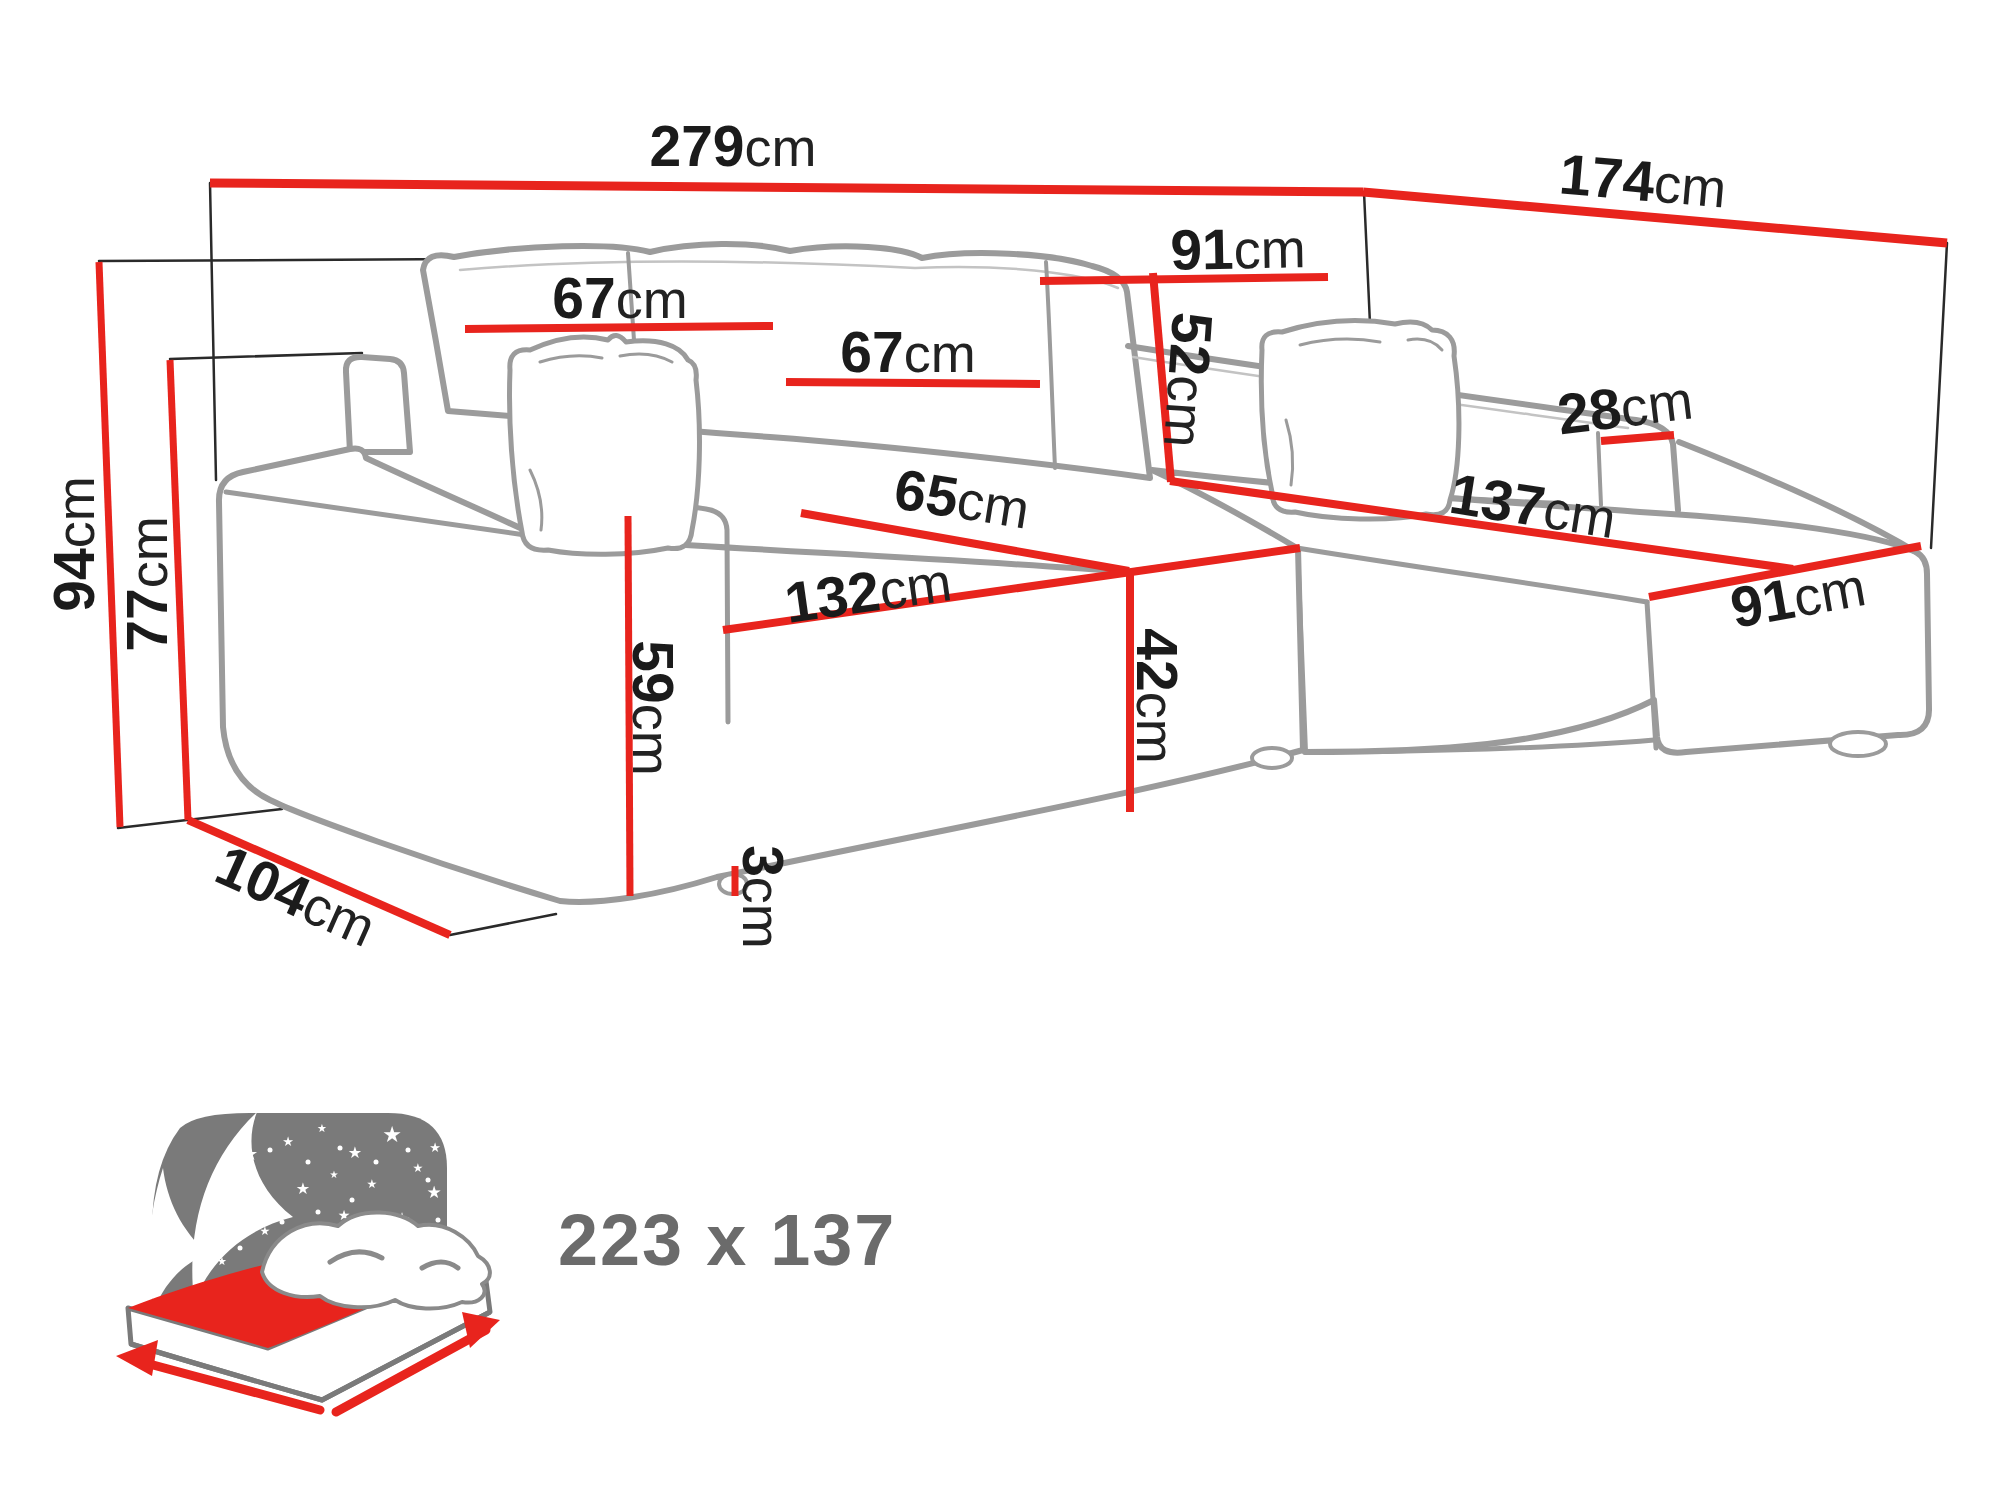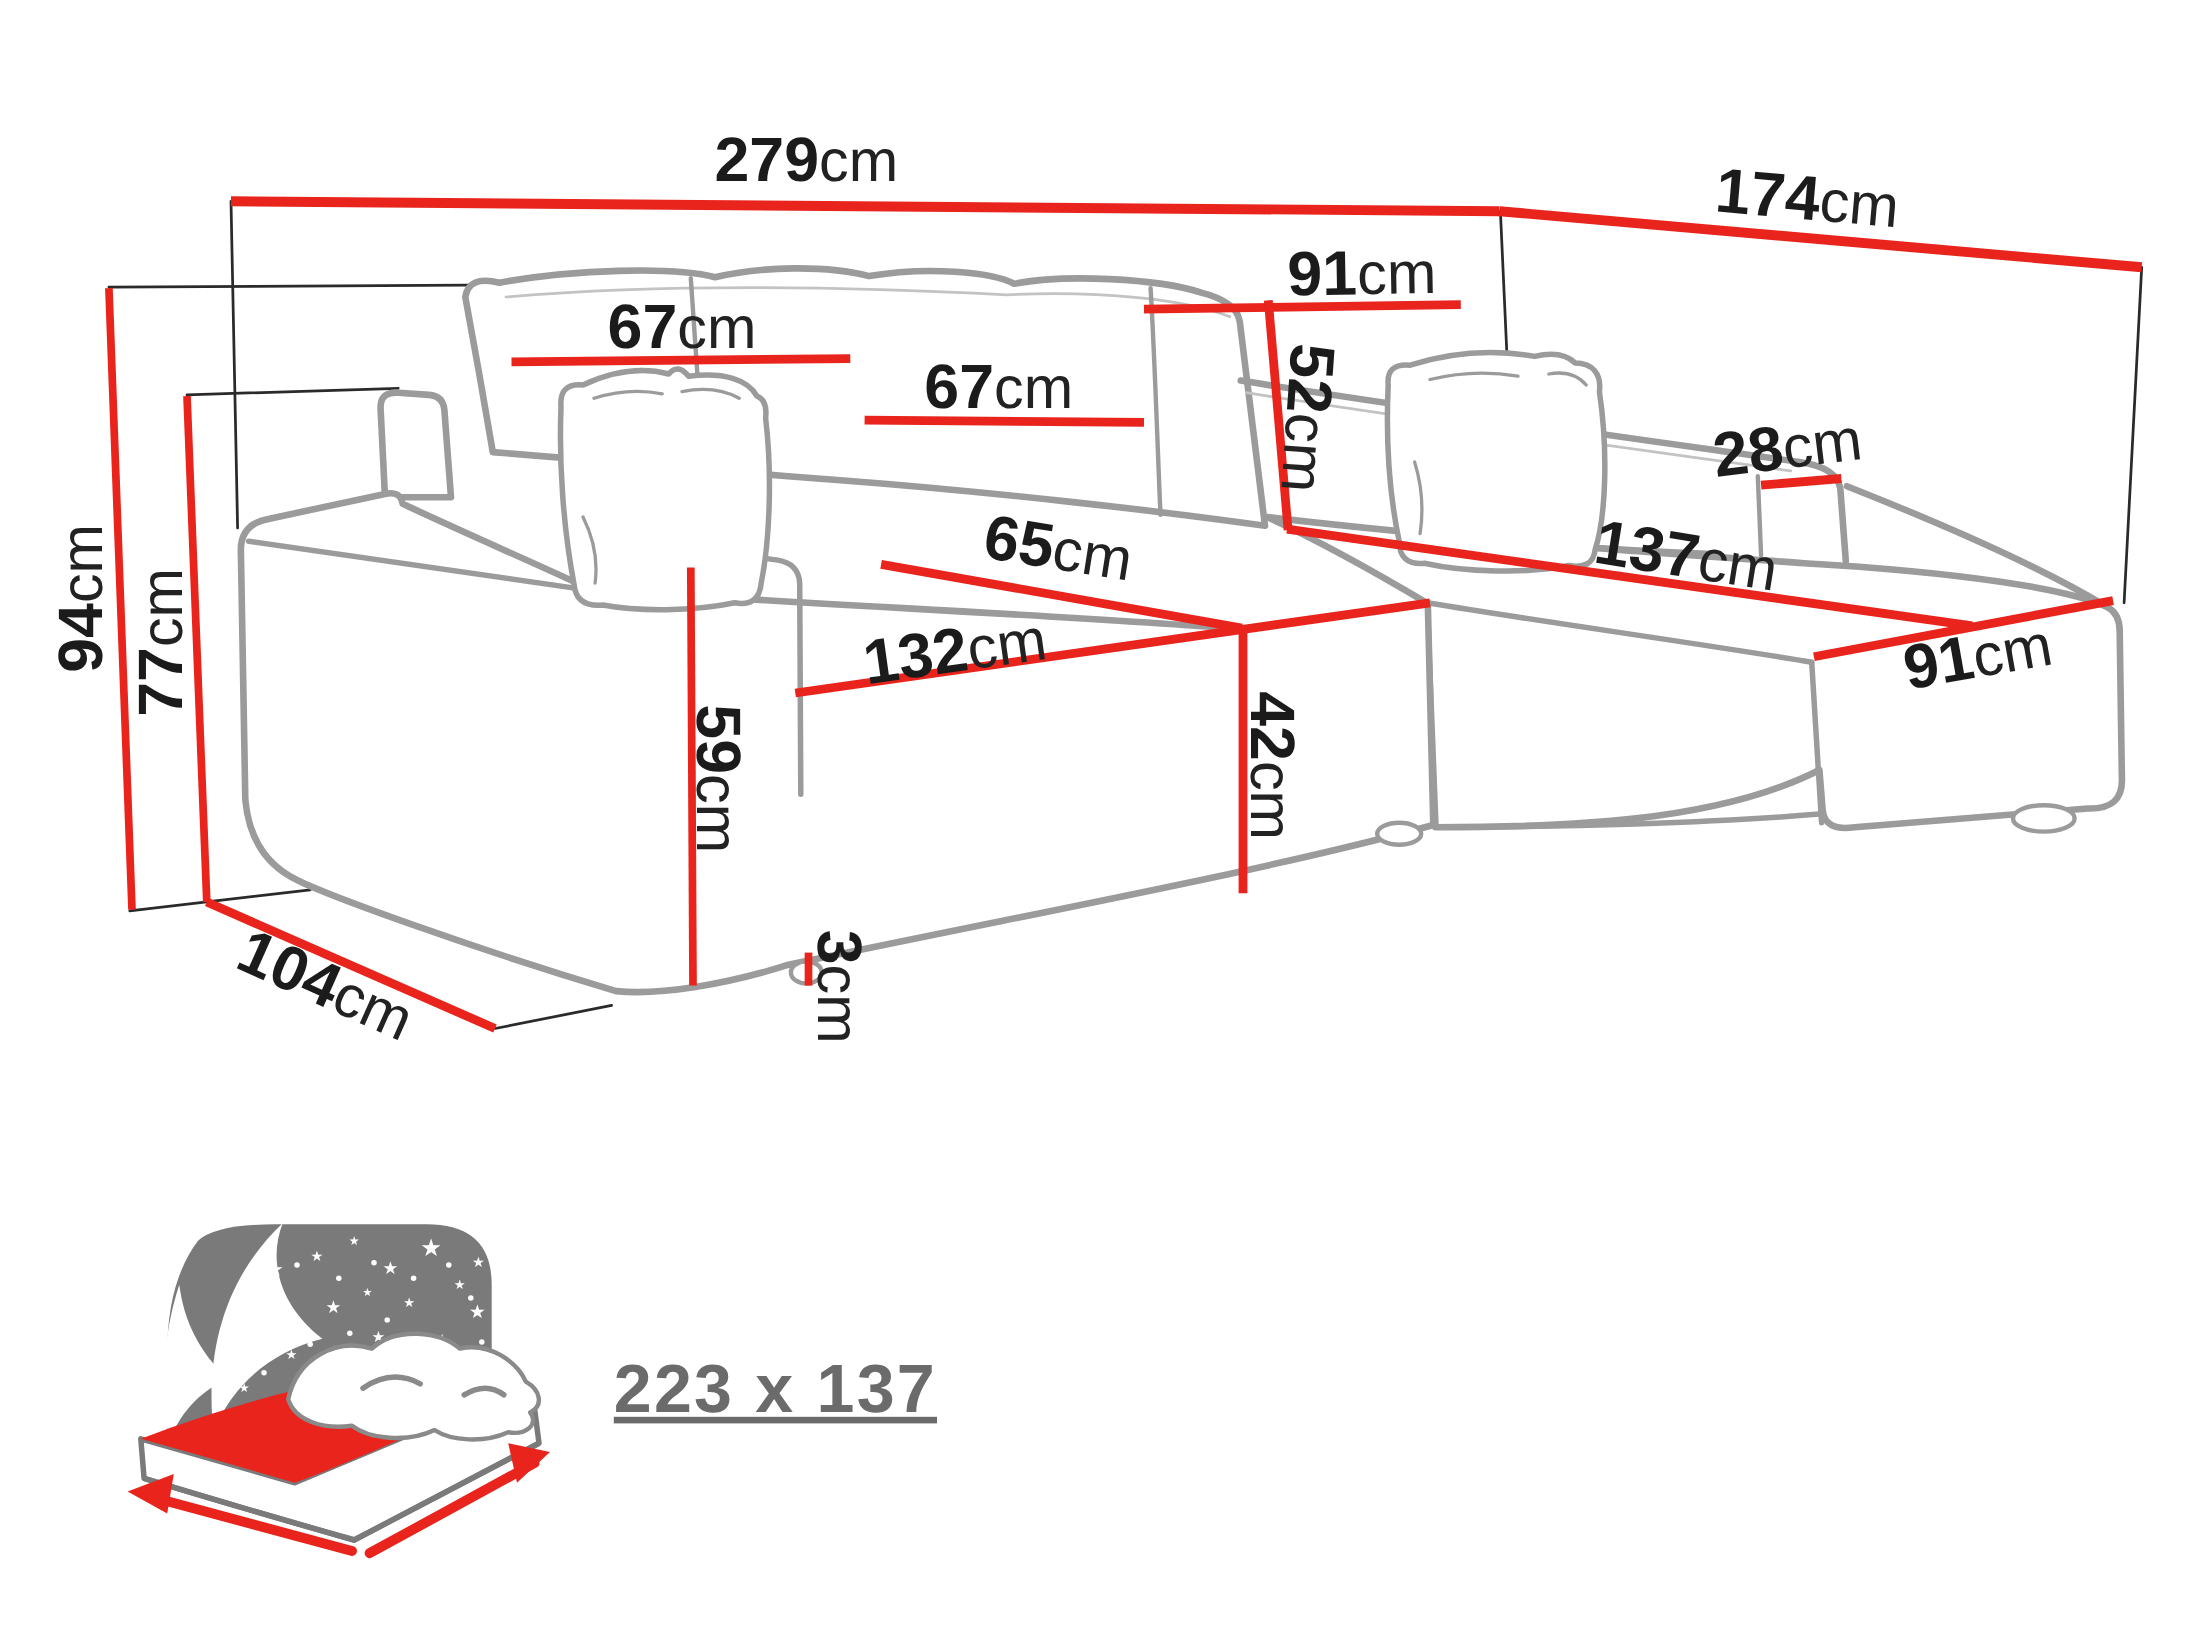--- a/index.html
+++ b/index.html
@@ -4,22 +4,22 @@
 <style>
   html,body{margin:0;padding:0;background:#ffffff;}
   #canvas{position:relative;width:2000px;height:1500px;background:#ffffff;overflow:hidden;
           font-family:"Liberation Sans",sans-serif;}
   #art{position:absolute;left:0;top:0;}
   #labels{position:absolute;left:0;top:0;width:2000px;height:1128px;pointer-events:none;}
   .dim-label{position:absolute;white-space:nowrap;color:#1b1b1b;
              font-family:"Liberation Sans",sans-serif;font-weight:700;font-size:57px;
              transform:translate(-50%,-50%) rotate(var(--r,0deg));letter-spacing:0px;line-height:1;}
   .dim-label .unit{font-weight:400;font-size:54px;color:#222222;}
-  .bed-size{position:absolute;left:558px;top:1233px;font-weight:700;font-size:62px;
-            color:#6b6b6b;letter-spacing:2px;line-height:1;text-decoration:underline;}
+  .bed-size{position:absolute;left:558px;top:1204px;font-weight:700;font-size:72px;
+            color:#6b6b6b;letter-spacing:2px;line-height:1;}
 </style>
 </head>
 <body>
 
 <div id="canvas">
 
   <svg id="art" width="2000" height="1500" viewBox="0 0 2000 1500">
 
     <g stroke="#2a2a2a" stroke-width="2.5" fill="none" stroke-linecap="round">
       <path d="M 210,183 L 216,480"></path>

